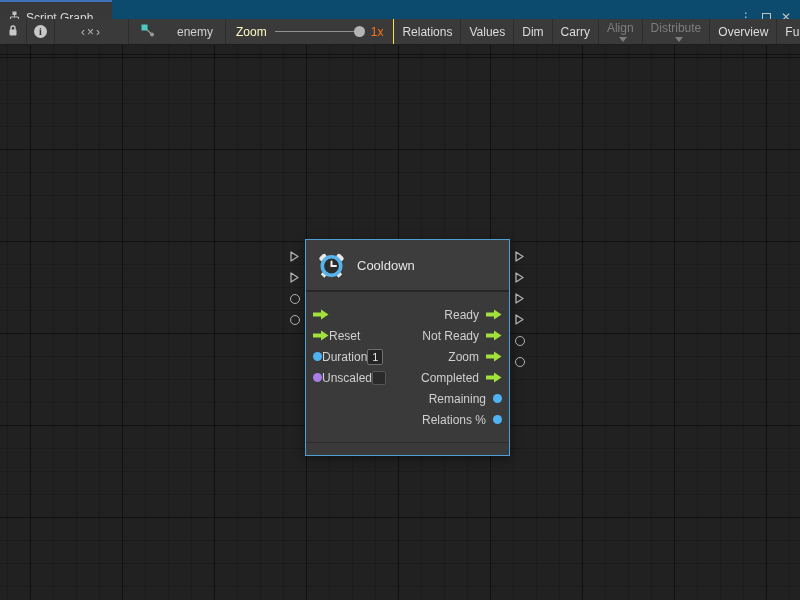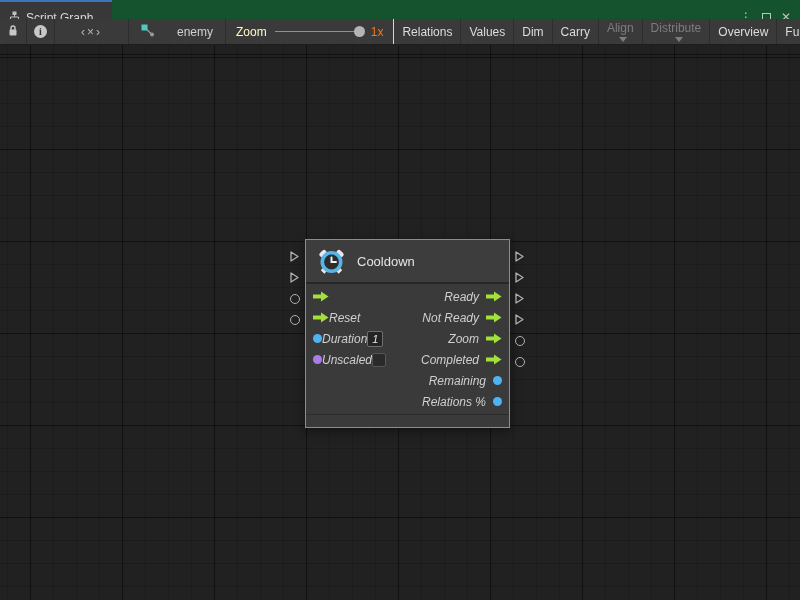--- a/index.html
+++ b/index.html
@@ -14,21 +14,21 @@
   *{margin:0;padding:0;box-sizing:border-box;}
   html,body{width:800px;height:600px;overflow:hidden;}
   body{
     font-family:"Liberation Sans","DejaVu Sans",sans-serif;
     font-size:12px;color:#d6d6d6;background:#212121;position:relative;
     -webkit-font-smoothing:antialiased;
   }
   
   .titlebar{
     position:absolute;top:0;left:0;width:800px;height:34px;
-    background:#14532d;display:flex;align-items:stretch;
+    background:#0c4a6e;display:flex;align-items:stretch;
   }
   .tab{
     width:112px;background:#383838;border-top:2px solid var(--accent-blue);
     display:flex;align-items:center;gap:5px;padding:0 8px;color:#d8d8d8;
   }
   .tab-label{white-space:nowrap;font-size:12px;}
   .win-controls{margin-left:auto;display:flex;align-items:center;gap:6px;padding-right:7px;color:#c2c2c2;}
   .win-btn{display:flex;align-items:center;justify-content:center;width:14px;height:14px;cursor:default;}
   .menu-dots{font-size:12px;line-height:1;color:#c2c2c2;}
   .maximize-box{width:9px;height:8px;border:1px solid #c2c2c2;}
@@ -72,25 +72,25 @@
       repeating-linear-gradient(to bottom, rgba(0,0,0,0.14) 0 1px, transparent 1px 23px);
     background-position:30px 0, 0 12px, 7px 0, 0 12px;
   }
   
   .node{
     position:absolute;left:305px;top:194px;width:205px;
     background:#3a3a3a;border:1px solid var(--selection-blue);
     box-shadow:0 3px 10px rgba(0,0,0,0.45);
   }
   .node-header{
-    height:44px;display:flex;align-items:center;gap:12px;padding:0 12px;
+    height:52px;display:flex;align-items:center;gap:12px;padding:0 12px;
     background:#3d3d3d;border-bottom:2px solid #272727;
   }
   .node-title{color:#e4e4e4;font-size:13px;}
-  .node-body{padding:2px 0;font-style:italic;}
+  .node-body{padding:12px 0;}
   .port-row{height:21px;display:flex;align-items:center;padding:0 7px;}
   .port-left{display:flex;align-items:center;gap:0;}
   .port-right{display:flex;align-items:center;gap:7px;margin-left:auto;}
   .port-label{color:#cfcfcf;white-space:nowrap;}
   .dot{width:9px;height:9px;border-radius:50%;flex:0 0 auto;}
   .dot-blue{background:var(--port-blue);}
   .dot-purple{background:var(--port-purple);}
   .flow-arrow{display:flex;flex:0 0 auto;}
   .flow-arrow svg path{fill:var(--flow-green);}
   .inline-field{

